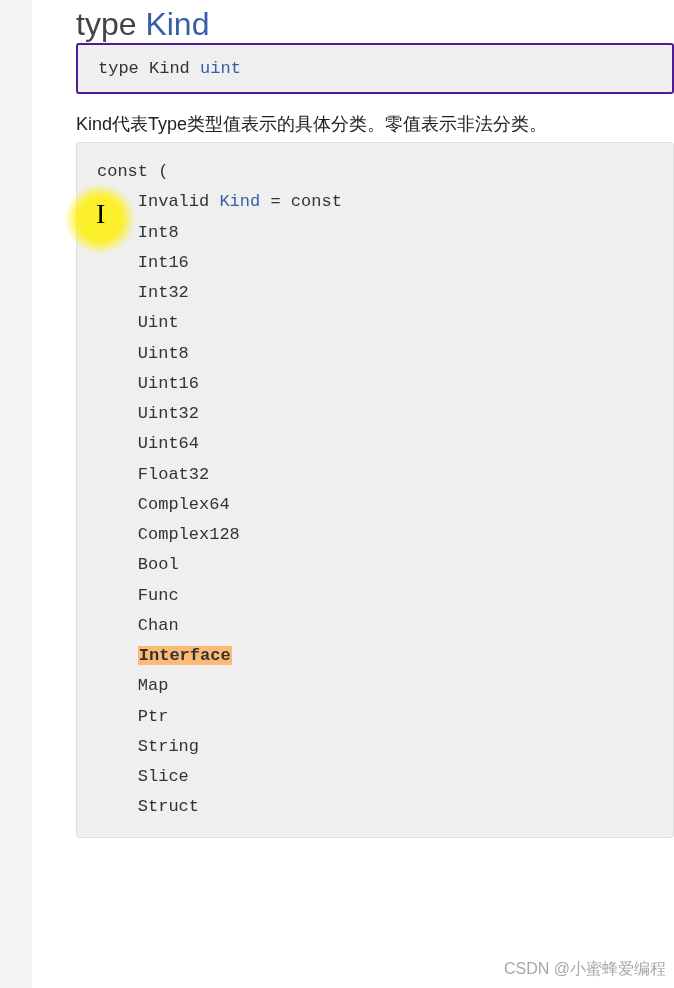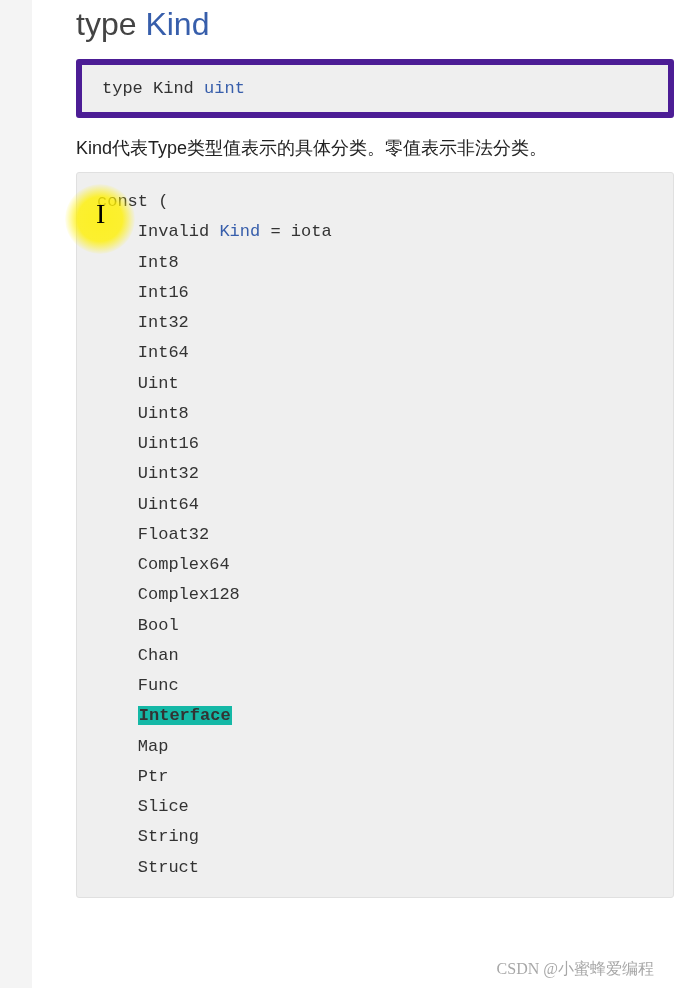--- a/index.html
+++ b/index.html
@@ -19,53 +19,53 @@
     .content {
       background: #fff;
       padding: 6px 0 0 0;
       margin-left: 32px;
       min-height: 988px;
     }
     .heading {
       font-size: 32px;
       font-weight: 400;
       color: #333;
-      padding: 0 0 16px 44px;
+      padding: 0 0 0 44px;
       font-family: -apple-system, Arial, sans-serif;
     }
     .heading .kw {
       color: #444;
     }
     .heading .typename {
       color: #375eab;
       font-weight: 400;
     }
     .code-box {
       background: #efefef;
-      border: 6px solid #4c1d95;
+      border: 2px solid #4c1d95;
       margin: 0 0 18px 44px;
       padding: 14px 20px;
       font-family: Menlo, Consolas, "Courier New", monospace;
       font-size: 17px;
       color: #333;
       border-radius: 3px;
     }
     .code-box .kw {
       color: #333;
     }
     .code-box .id {
       color: #333;
     }
     .code-box .tp {
       color: #375eab;
     }
     .desc {
       font-size: 18px;
       color: #222;
-      padding: 0 0 12px 44px;
+      padding: 0 0 6px 44px;
       font-family: -apple-system, "PingFang SC", "Microsoft YaHei", Arial, sans-serif;
     }
     .const-box {
       background: #efefef;
       border: 1px solid #e0e0e0;
       margin: 0 0 0 44px;
       padding: 14px 20px 14px 20px;
       font-family: Menlo, Consolas, "Courier New", monospace;
       font-size: 17px;
       line-height: 1.78;
@@ -73,21 +73,21 @@
       border-radius: 3px;
       position: relative;
     }
     .const-line {
       white-space: pre;
     }
     .const-line .tp {
       color: #375eab;
     }
     .highlight-word {
-      background: #14b8a6;
+      background: #fdba74;
       font-weight: 700;
       padding: 0 1px;
     }
     .cursor-spot {
       position: absolute;
       width: 70px;
       height: 70px;
       background: radial-gradient(circle, rgba(255,240,0,0.85) 0%, rgba(255,240,0,0.8) 45%, rgba(255,240,0,0.0) 72%);
       border-radius: 50%;
       top: 184px;
@@ -102,24 +102,24 @@
       z-index: 11;
       font-family: serif;
       font-size: 28px;
       color: #000;
       pointer-events: none;
       line-height: 1;
     }
     .watermark {
       position: absolute;
       bottom: 8px;
-      right: 20px;
+      right: 8px;
       font-size: 16px;
       color: rgba(120,120,120,0.65);
-      font-family: Liberation Serif, serif;
+      font-family: Liberation Sans, sans-serif;
       z-index: 20;
     }
     .indent {
       display: inline-block;
       width: 4ch;
     }
   </style>
 </head>
 <body>
 
@@ -132,42 +132,41 @@
   </h2>
 
   <div class="code-box">
     <span class="kw">type</span><span> </span><span class="id">Kind</span><span> </span><span class="tp">uint</span>
   </div>
 
   <p class="desc">Kind代表Type类型值表示的具体分类。零值表示非法分类。</p>
 
   <div class="const-box">
     <div class="const-line">const (</div>
-    <div class="const-line"><span class="indent"></span><span>Invalid</span> <span class="tp">Kind</span> <span>=</span> <span>iota</span></div>
+    <div class="const-line"><span class="indent"></span><span>Invalid</span> <span class="tp">Kind</span> <span>=</span> <span>const</span></div>
     <div id="const-items">
         <div class="const-line"><span class="indent"></span><span>Int8</span></div>
         <div class="const-line"><span class="indent"></span><span>Int16</span></div>
         <div class="const-line"><span class="indent"></span><span>Int32</span></div>
-        <div class="const-line"><span class="indent"></span><span>Int64</span></div>
         <div class="const-line"><span class="indent"></span><span>Uint</span></div>
         <div class="const-line"><span class="indent"></span><span>Uint8</span></div>
         <div class="const-line"><span class="indent"></span><span>Uint16</span></div>
         <div class="const-line"><span class="indent"></span><span>Uint32</span></div>
         <div class="const-line"><span class="indent"></span><span>Uint64</span></div>
         <div class="const-line"><span class="indent"></span><span>Float32</span></div>
         <div class="const-line"><span class="indent"></span><span>Complex64</span></div>
         <div class="const-line"><span class="indent"></span><span>Complex128</span></div>
         <div class="const-line"><span class="indent"></span><span>Bool</span></div>
+        <div class="const-line"><span class="indent"></span><span>Func</span></div>
         <div class="const-line"><span class="indent"></span><span>Chan</span></div>
-        <div class="const-line"><span class="indent"></span><span>Func</span></div>
         <div class="const-line"><span class="indent"></span><span class="highlight-word">Interface</span></div>
         <div class="const-line"><span class="indent"></span><span>Map</span></div>
         <div class="const-line"><span class="indent"></span><span>Ptr</span></div>
+        <div class="const-line"><span class="indent"></span><span>String</span></div>
         <div class="const-line"><span class="indent"></span><span>Slice</span></div>
-        <div class="const-line"><span class="indent"></span><span>String</span></div>
         <div class="const-line"><span class="indent"></span><span>Struct</span></div>
       </div>
 
   </div>
 
 </div>
 
 <div class="cursor-spot"></div>
 <div class="text-caret">I</div>
 

